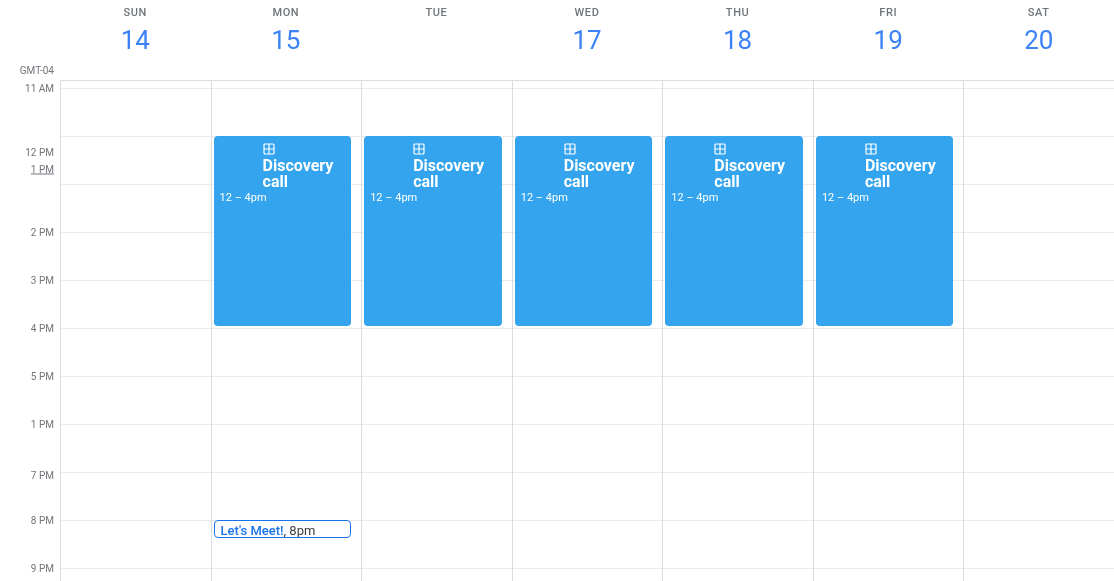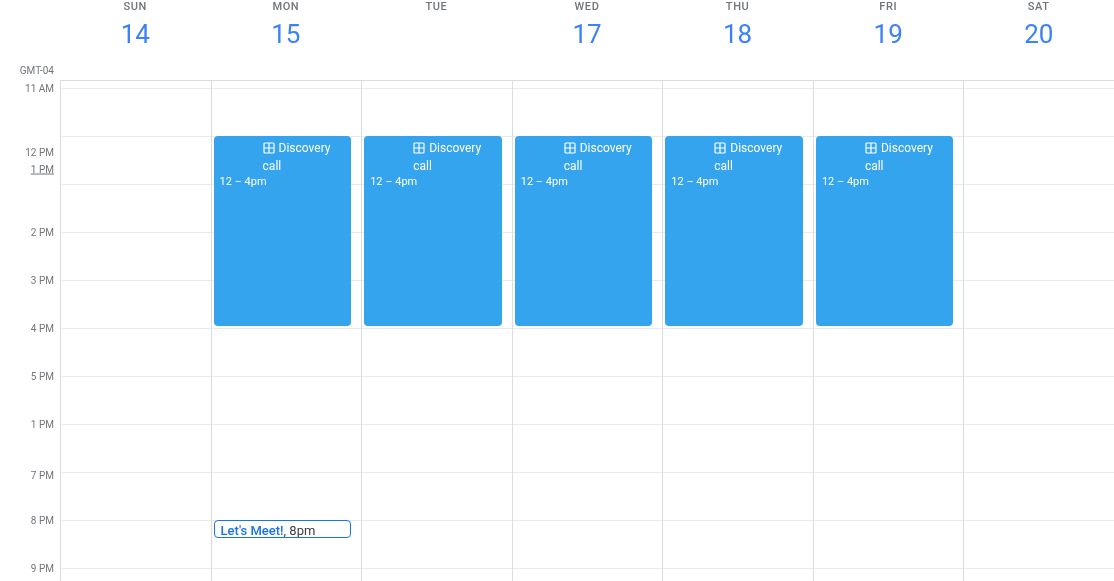--- a/index.html
+++ b/index.html
@@ -32,20 +32,21 @@
     position: absolute;
     bottom: 4px;
     right: 6px;
     font-size: 10px;
     color: #70757a;
   }
   .day-head {
     flex: 1;
     text-align: center;
     border-right: 0;
+    padding-top: 6px;
   }
   .day-head .dow {
     font-size: 11px;
     font-weight: 500;
     letter-spacing: 0.6px;
     color: #70757a;
   }
   .day-head .dom {
     font-size: 26px;
     color: #3b82f6;
@@ -106,22 +107,22 @@
     border-radius: 4px;
     overflow: hidden;
     text-align: left;
   }
   .event.block {
     background: #33a4ed;
     color: #fff;
     padding: 4px 6px;
   }
   .event.block .ev-title {
-    font-size: 12px;
-    font-weight: 400;
+    font-size: 16px;
+    font-weight: 700;
     line-height: 16px;
     padding-left: 43px;
   }
   .event.block .ev-time {
     font-size: 11px;
     line-height: 14px;
     margin-top: 1px;
   }
   .event.block .grid-icon {
     display: inline-block;

